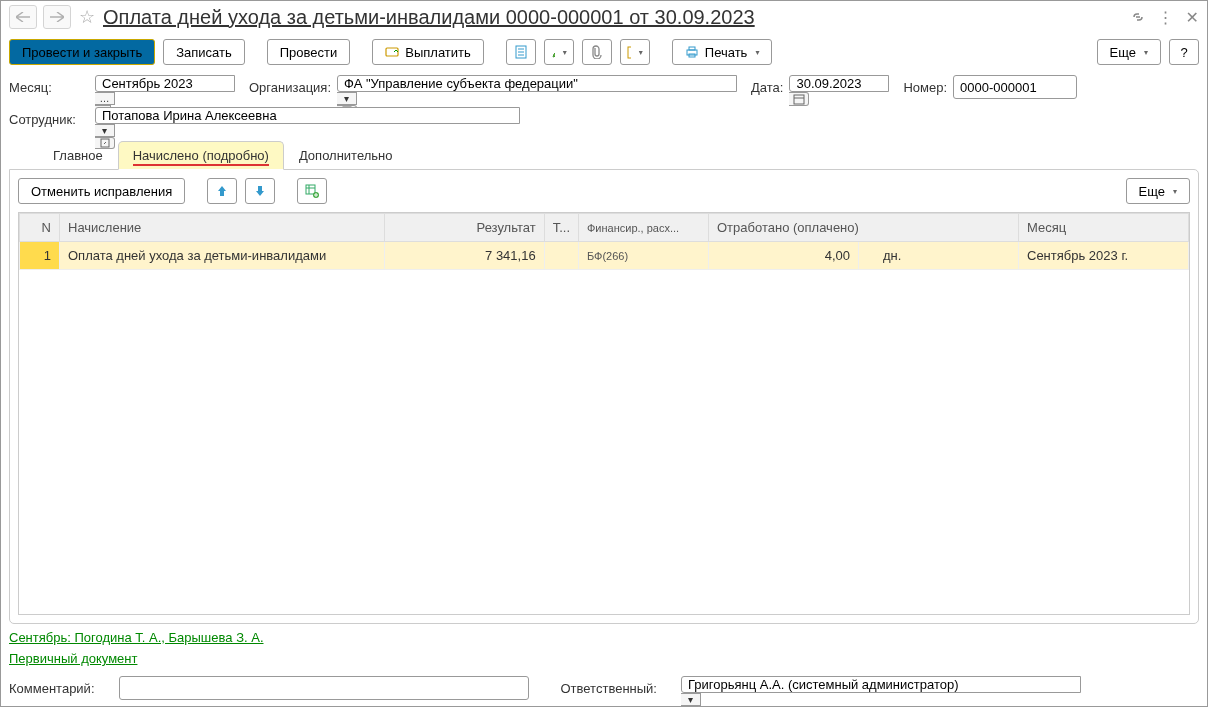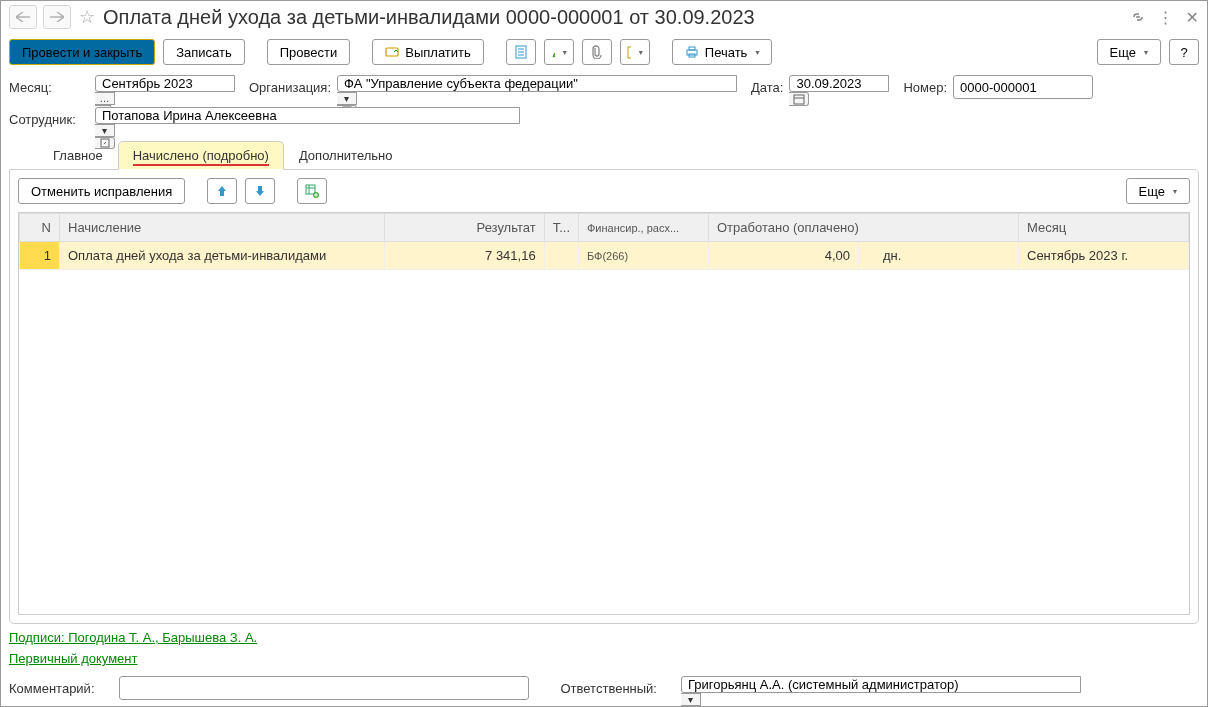--- a/index.html
+++ b/index.html
@@ -2,21 +2,21 @@
 <html><head>
 <meta charset="utf-8">
 <style>
 * { box-sizing: border-box; margin: 0; padding: 0; font-family: Arial, sans-serif; }
 body { background: #fff; font-size: 13px; color: #333; }
 .window { width: 1208px; height: 707px; border: 1px solid #999; position: relative; display: flex; flex-direction: column; }
 .titlebar { display: flex; align-items: center; padding: 4px 8px; gap: 6px; }
 .nav-arrow { width: 28px; height: 24px; border: 1px solid #aaa; border-radius: 3px; background: #f5f5f5; display: flex; align-items: center; justify-content: center; cursor: pointer; }
 .nav-arrow.disabled { opacity: 0.5; }
 .star-icon { width: 20px; height: 20px; display: flex; align-items: center; justify-content: center; color: #aaa; font-size: 18px; }
-.title { font-size: 20px; flex: 1; }
+.title { font-size: 20px; flex: 1; text-decoration: underline; }
 .title-icons { display: flex; gap: 12px; align-items: center; color: #888; }
 .title-icons span { cursor: pointer; font-size: 16px; }
 .toolbar { display: flex; align-items: center; padding: 6px 8px; gap: 8px; }
 .btn { height: 26px; padding: 0 12px; border: 1px solid #999; border-radius: 3px; background: #fff; cursor: pointer; display: inline-flex; align-items: center; gap: 6px; font-size: 13px; }
 .btn.primary { background: #0369a1; border-color: #c9a800; font-weight: normal; }
 .btn.icon-only { padding: 0 6px; width: 30px; justify-content: center; }
 .btn .dd { margin-left: 2px; font-size: 8px; color: #666; }
 .spacer-sm { width: 6px; }
 .flex-fill { flex: 1; }
 .form-row { display: flex; align-items: center; padding: 4px 8px; gap: 6px; }
@@ -166,21 +166,21 @@
       <input style="width: 100px;" value="30.09.2023">
       <div class="ibtn">
         <svg width="12" height="12">
             <rect x="1" y="2" width="10" height="9" fill="none" stroke="#666"></rect>
             <line x1="1" y1="5" x2="11" y2="5" stroke="#666"></line>
           </svg>
       </div>
     </div>
     <span class="label" style="min-width:auto;margin-left:8px">Номер:</span>
     <div class="input-wrap single">
-      <input style="width: 140px;" value="0000-000001">
+      <input style="width: 124px;" value="0000-000001">
     </div>
   </div>
 
   <div class="form-row">
     <span class="label">Сотрудник:</span>
     <div class="input-wrap" style="width:425px">
       <input style="flex: 1 1 0%;" value="Потапова Ирина Алексеевна">
       <div class="ibtn">▾</div>
       <div class="ibtn">
         <svg width="10" height="10">
@@ -250,21 +250,21 @@
             <td class="col-work">4,00</td>
             <td class="col-unit">дн.</td>
             <td class="col-month">Сентябрь 2023 г.</td>
           </tr>
         </tbody>
       </table>
     </div>
   </div>
 
   <div class="footer">
-    <a class="link">Подписи: Погодина Т. А., Барышева З. А.</a><br>
+    <a class="link">Сентябрь: Погодина Т. А., Барышева З. А.</a><br>
     <a class="link">Первичный документ</a>
     <div class="footer-row">
       <span>Комментарий:</span>
       <div class="input-wrap single" style="flex:1;max-width:410px">
         <input style="flex: 1 1 0%;" value="">
       </div>
       <span style="margin-left:8px">Ответственный:</span>
       <div class="input-wrap" style="flex:1;max-width:400px">
         <input style="flex: 1 1 0%;" value="Григорьянц А.А. (системный администратор)">
         <div class="ibtn">▾</div>

